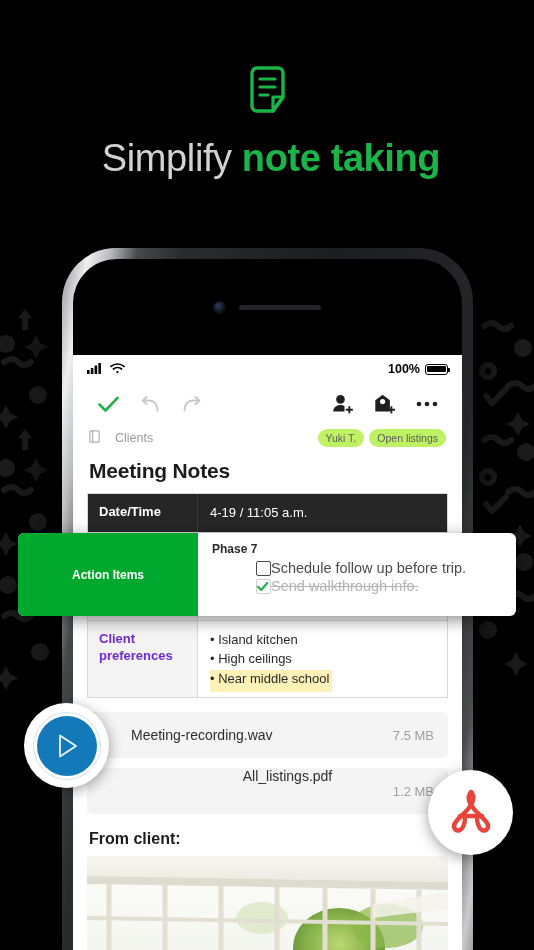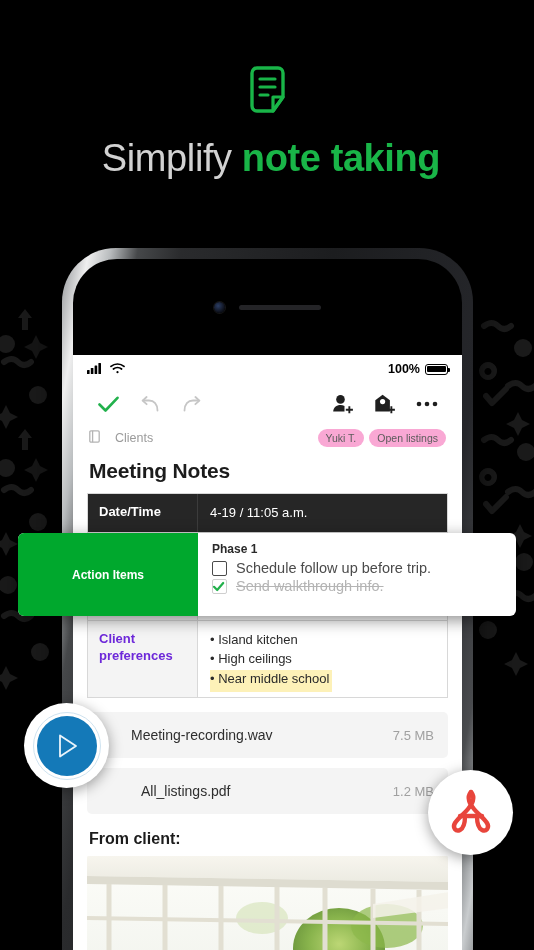--- a/index.html
+++ b/index.html
@@ -97,21 +97,21 @@
   }
   .tb-btn{ width:42px; height:42px; display:flex; align-items:center; justify-content:center; cursor:pointer;}
   .tb-spacer{ flex:1; }
 
   .notebook-row{
     display:flex; align-items:center; padding:4px 16px 2px 16px;gap:8px;
   }
   .nb-name{ font-size:12.5px; color:#9b9b9b; margin-left:7px; }
   .tags{ margin-left:auto; display:flex; gap:5px; }
   .tag{
-    background:#f9a8d4; color:#5b5b5b; font-size:10.5px;
+    background:#bef264; color:#5b5b5b; font-size:10.5px;
     padding:3px 8px; border-radius:10px; white-space:nowrap;
   }
 
   .note-title{
     font-size:21px; font-weight:700; color:#1c1c1c;
     padding:10px 16px 10px 16px; letter-spacing:-0.2px;
   }
 
   .tbl{ margin:0 14px; border:1px solid #d8d8d8; border-top:none; }
   .tbl-row{ display:flex; border-top:1px solid #d8d8d8; }
@@ -130,21 +130,21 @@
 
   .row-hidden{ height:88px; }
 
   
   .attach{
     margin:14px 14px 0 14px;
     background:#f4f4f4; border-radius:5px;
     height:46px; display:flex; align-items:center;
     padding:0 14px 0 44px;
   }
-  .attach.second{ margin-top:10px; padding-left:54px; }
+  .attach.second{ margin-top:10px; padding-left:54px;flex-direction:column; }
   .att-name{ font-size:14px; color:#2e2e2e; }
   .att-size{ margin-left:auto; font-size:13px; color:#a0a0a0; }
 
   .from-client{
     padding:16px 16px 8px 16px;
     font-size:16px; font-weight:700; color:#1c1c1c;
   }
   .client-photo{
     margin:0 14px; height:120px; border-radius:2px;
     position:relative; overflow:hidden;
@@ -160,21 +160,21 @@
     box-shadow:0 4px 16px rgba(0,0,0,.45);
     z-index:10;
   }
   .ac-left{
     width:180px; flex:none; background:#00a82d;
     display:flex; align-items:center; justify-content:center;
     color:#fff; font-size:12px; font-weight:700;
   }
   .ac-right{ flex:1; padding:9px 14px; }
   .ac-phase{ font-size:12px; font-weight:700; color:#2a2a2a; margin-bottom:4px; }
-  .ac-item{ display:flex; align-items:center; gap:9px; margin-top:2px; }
+  .ac-item{ display:flex; align-items:center; margin-top:2px;margin-left:44px; }
   .cbx{
     width:15px; height:15px; flex:none;
     border:1.6px solid #4a4a4a; border-radius:2px; background:#fff;
   }
   .cbx.done{ border-color:#cfcfcf; position:relative; }
   .ac-label{ font-size:14.5px; color:#4b4b4b; }
   .ac-item.done .ac-label{ color:#b4b4b4; text-decoration:line-through; }
 
   
   .play-fab{
@@ -425,21 +425,21 @@
         </svg>
       </div>
 
     </div>
   </div>
 </div>
 
 <div class="action-card">
   <div class="ac-left">Action Items</div>
   <div class="ac-right">
-    <div class="ac-phase">Phase 1</div>
+    <div class="ac-phase">Phase 7</div>
     <div class="ac-item">
       <span class="cbx"></span>
       <span class="ac-label">Schedule follow up before trip.</span>
     </div>
     <div class="ac-item done">
       <span class="cbx done">
         <svg width="15" height="15" viewBox="0 0 15 15" fill="none" stroke="#22b14c" stroke-width="2.2" stroke-linecap="round" stroke-linejoin="round" style="margin:-1.6px 0 0 -1.6px">
           <path d="M3 7.8 L6.2 11 L12.2 4"></path>
         </svg>
       </span>

